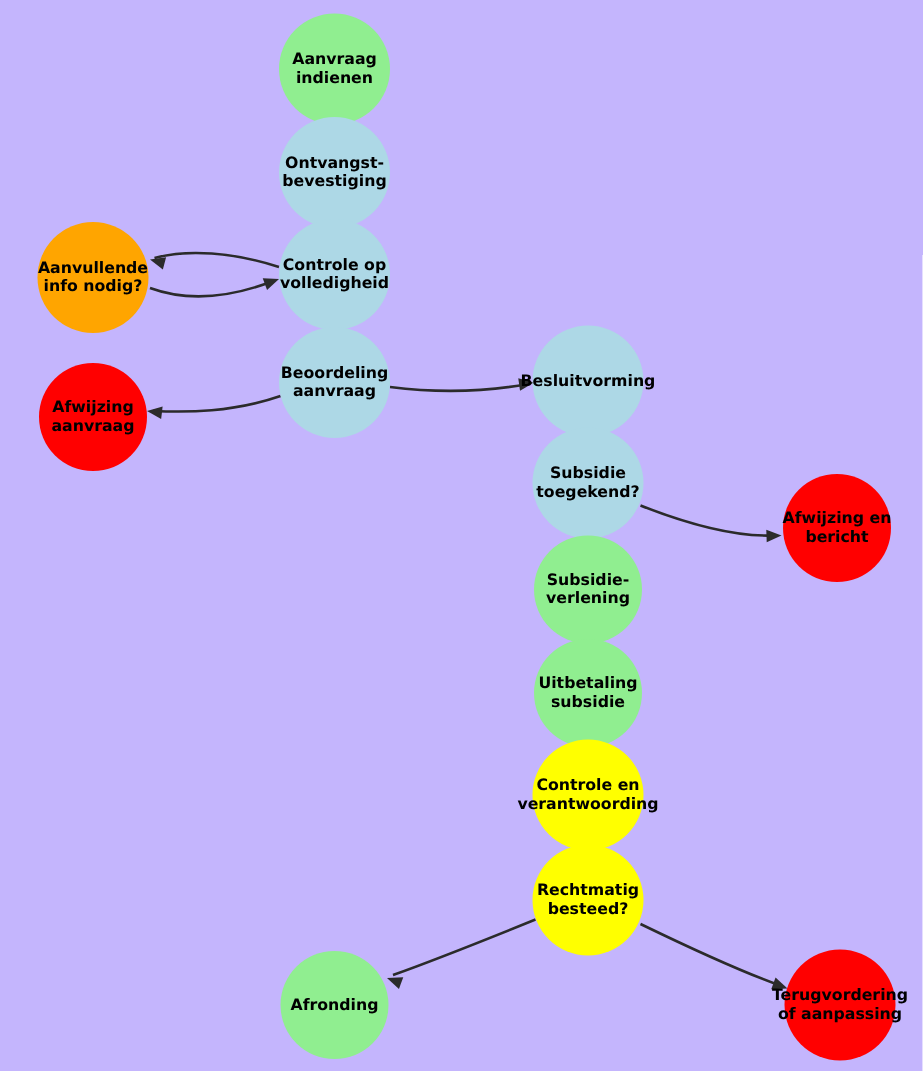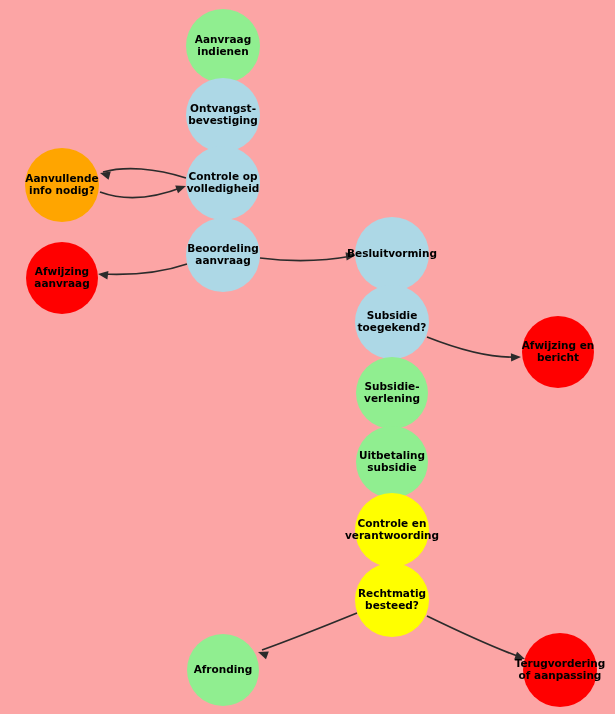--- a/index.html
+++ b/index.html
@@ -10,21 +10,21 @@
   body {
     width: 615px;
     height: 714px;
     font-family: "DejaVu Sans", sans-serif;
     overflow: hidden;
   }
   #flowchart-root {
     position: relative;
     width: 615px;
     height: 714px;
-    background: #fca5a5;
+    background: #c4b5fd;
   }
   svg.canvas {
     position: absolute;
     top: 0;
     left: 0;
     width: 615px;
     height: 714px;
     display: block;
   }
   .node-circle {

